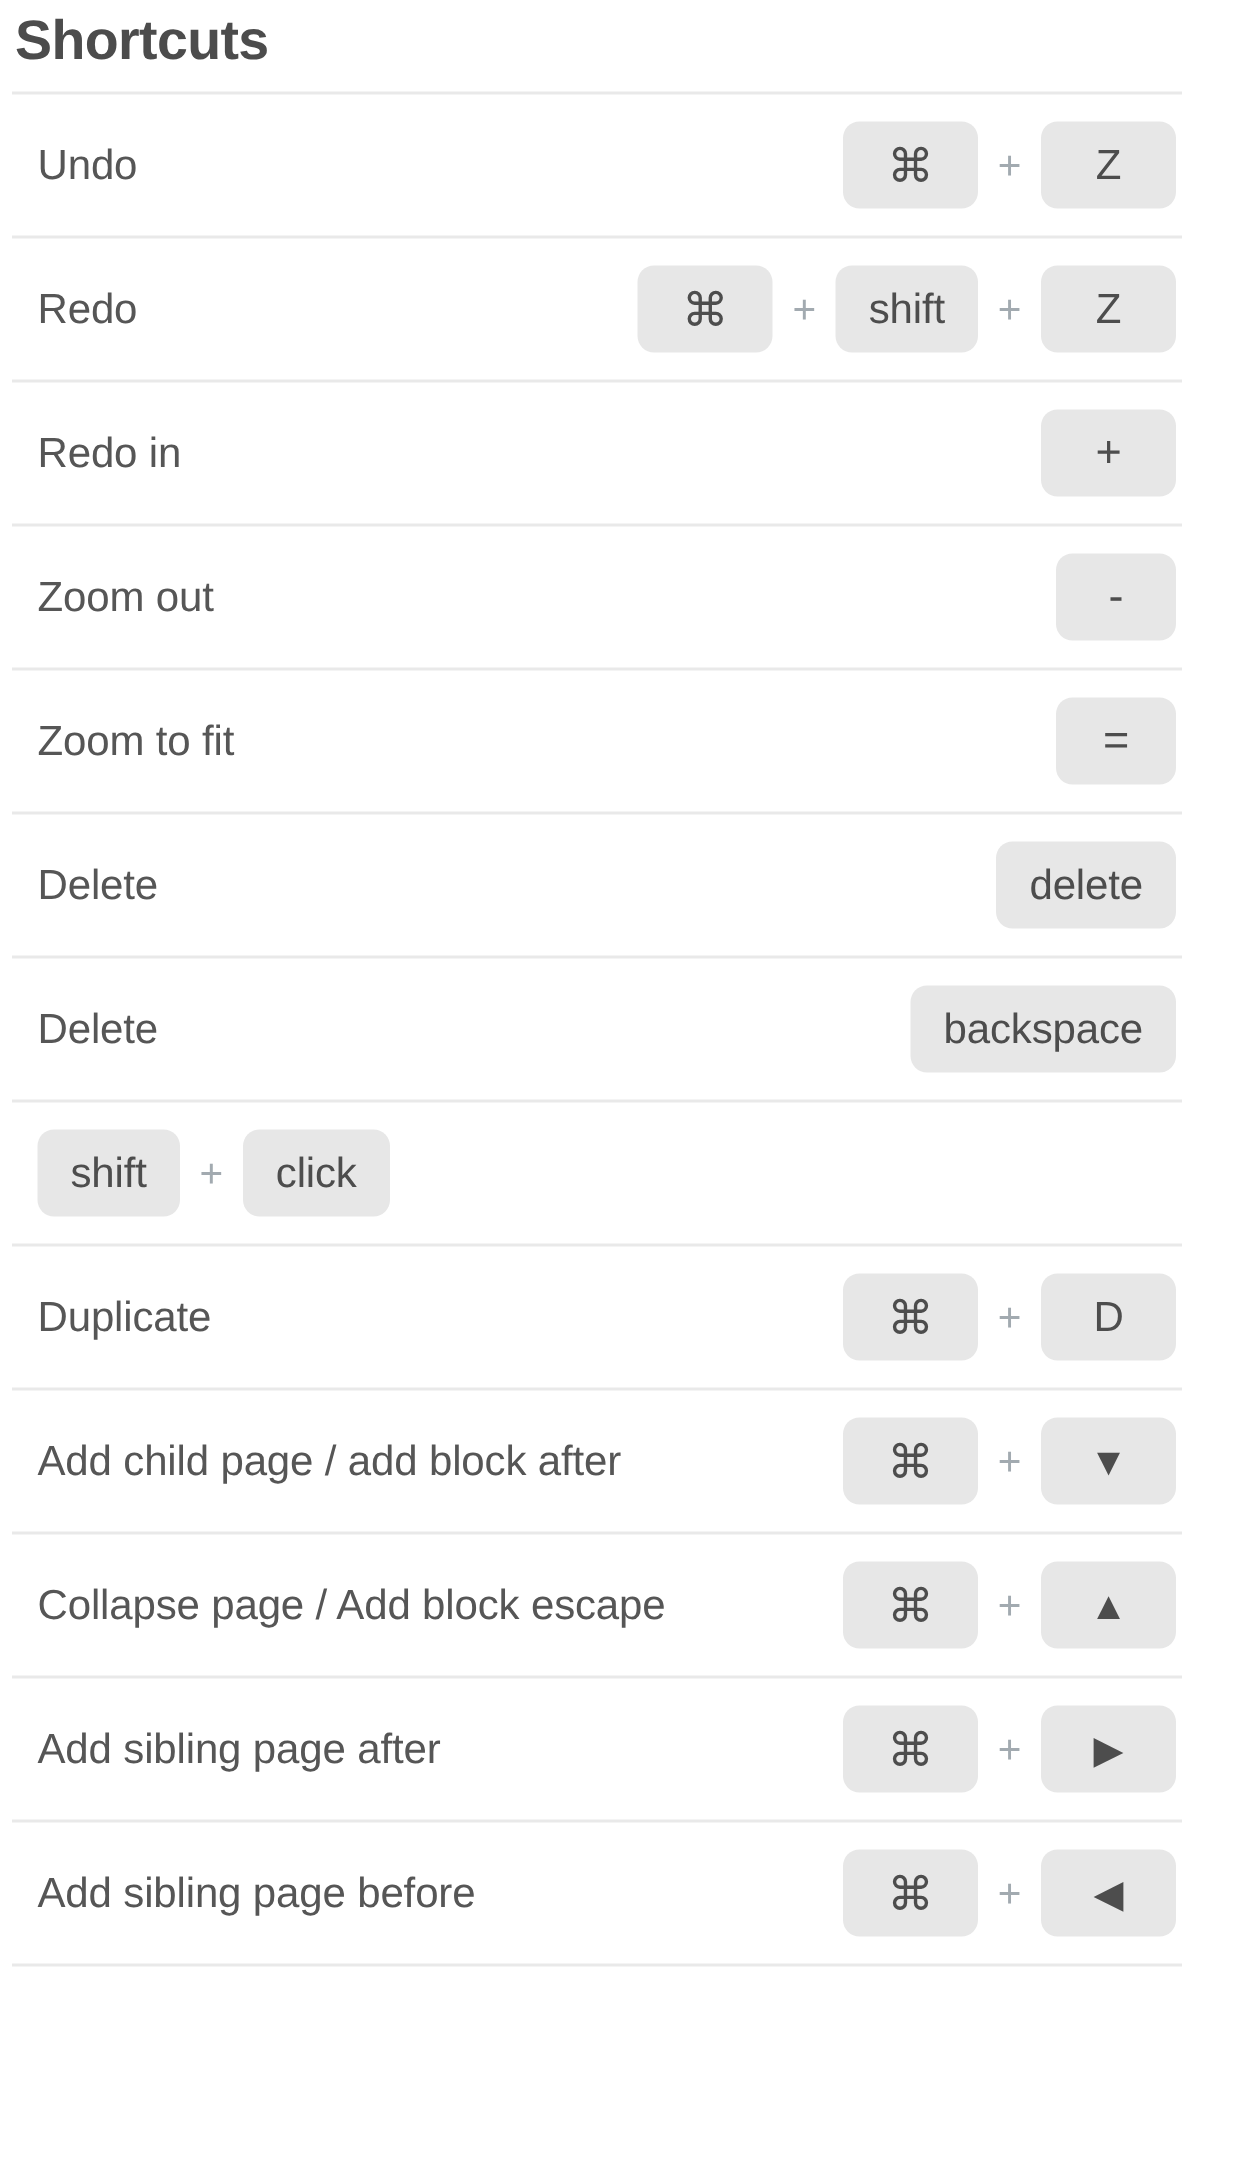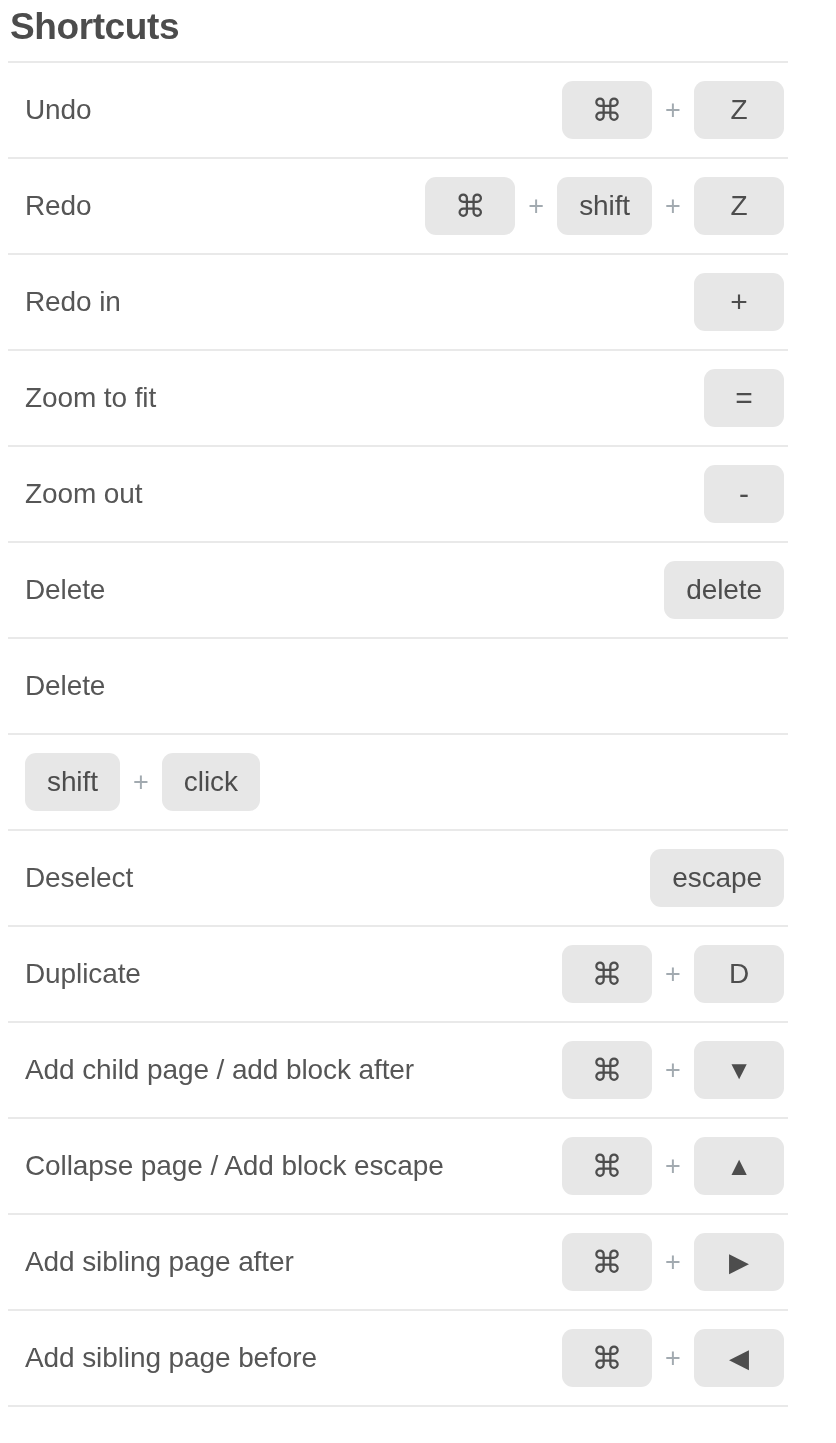--- a/index.html
+++ b/index.html
@@ -136,51 +136,48 @@
           <span class="keycap">Z</span>
         </span>
       </li>
       <li class="shortcut-row">
         <span class="shortcut-label">Redo in</span>
         <span class="keys">
           <span class="keycap glyph">+</span>
         </span>
       </li>
       <li class="shortcut-row">
+        <span class="shortcut-label">Zoom out</span>
+        <span class="keys">
+          <span class="keycap glyph narrow">-</span>
+        </span>
+      </li>
+      <li class="shortcut-row">
         <span class="shortcut-label">Zoom to fit</span>
         <span class="keys">
           <span class="keycap glyph narrow">=</span>
         </span>
       </li>
       <li class="shortcut-row">
-        <span class="shortcut-label">Zoom out</span>
-        <span class="keys">
-          <span class="keycap glyph narrow">-</span>
-        </span>
-      </li>
-      <li class="shortcut-row">
         <span class="shortcut-label">Delete</span>
         <span class="keys">
           <span class="keycap">delete</span>
         </span>
       </li>
       <li class="shortcut-row">
         <span class="shortcut-label">Delete</span>
+        <span class="keys">
+          <span class="keycap">backspace</span>
+        </span>
       </li>
       <li class="shortcut-row">
         <span class="keys">
           <span class="keycap">shift</span>
           <span class="plus">+</span>
           <span class="keycap">click</span>
-        </span>
-      </li>
-      <li class="shortcut-row">
-        <span class="shortcut-label">Deselect</span>
-        <span class="keys">
-          <span class="keycap">escape</span>
         </span>
       </li>
       <li class="shortcut-row">
         <span class="shortcut-label">Duplicate</span>
         <span class="keys">
           <span class="keycap cmd">⌘</span>
           <span class="plus">+</span>
           <span class="keycap">D</span>
         </span>
       </li>

